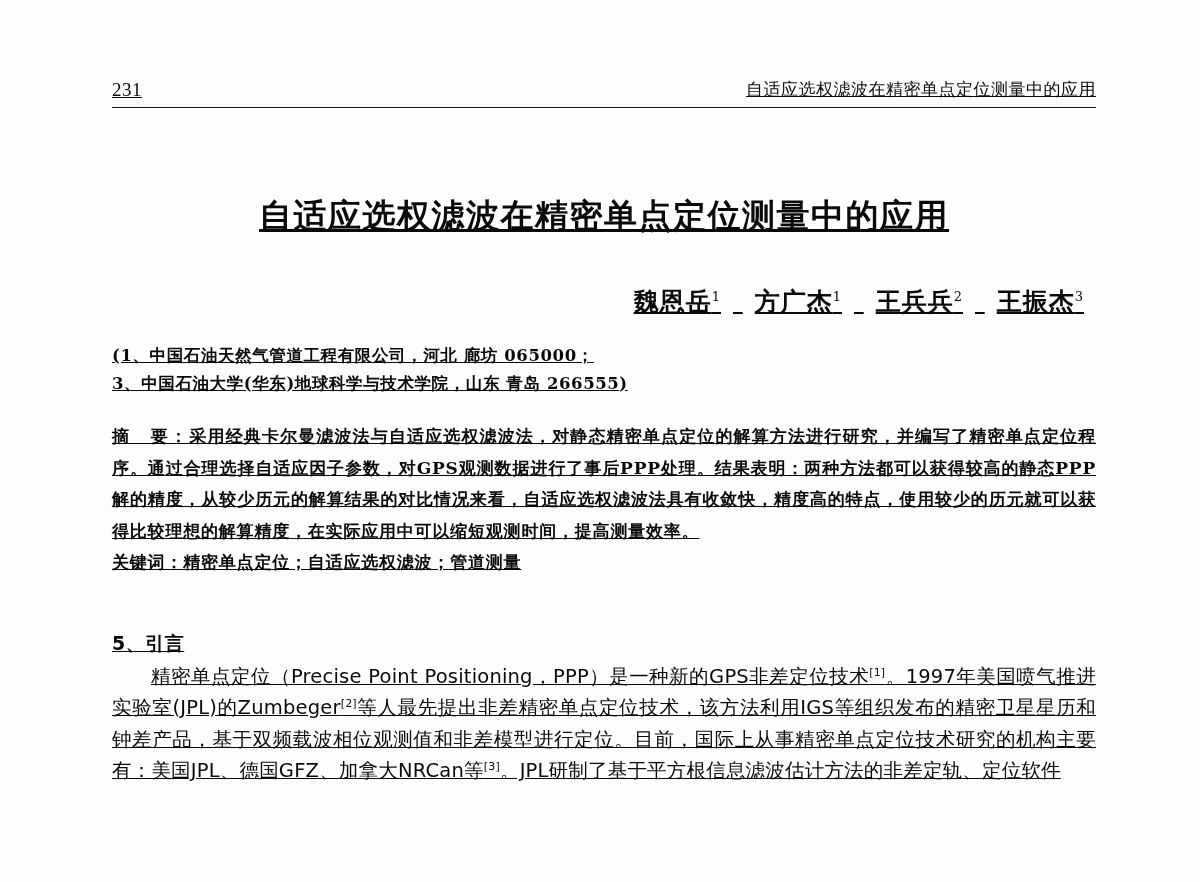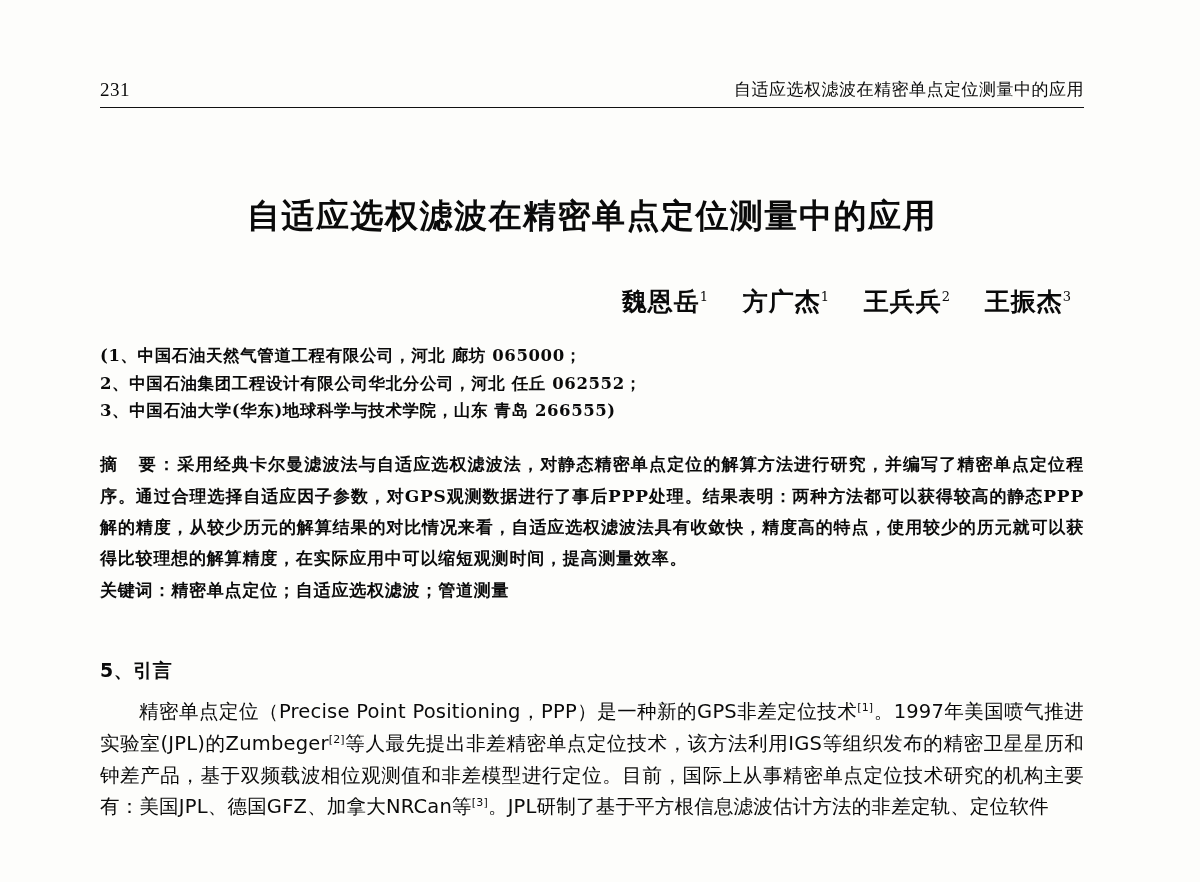--- a/index.html
+++ b/index.html
@@ -15,23 +15,24 @@
     overflow: hidden;
   }
   .page {
     position: relative;
     width: 1200px;
     height: 882px;
     background: #fdfdfb;
   }
   .content {
     position: absolute;
-    left: 100px;
+    left: 112px;
     top: 78px;
     width: 984px;
+    text-decoration: underline;
   }
 
   
   .runhead {
     display: flex;
     justify-content: space-between;
     align-items: flex-end;
     font-size: 17px;
     padding-bottom: 6px;
   }
@@ -110,21 +111,21 @@
 
   
   .section-head {
     margin-top: 52px;
     font-family: "DejaVu Sans", sans-serif;
     font-weight: bold;
     font-size: 19px;
     letter-spacing: 0.5px;
   }
   .para {
-    margin-top: 12px;
+    margin-top: 4px;
     font-family: "DejaVu Sans", sans-serif;
     font-size: 19.5px;
     line-height: 1.62;
     text-align: justify;
     text-indent: 2em;
     letter-spacing: 0.2px;
   }
   .para sup {
     font-size: 11px;
     vertical-align: super;
@@ -146,21 +147,20 @@
 
     <div class="authors">
       <span class="au"><span>魏恩岳</span><sup>1</sup></span>
       <span class="au"><span>方广杰</span><sup>1</sup></span>
       <span class="au"><span>王兵兵</span><sup>2</sup></span>
       <span class="au"><span>王振杰</span><sup>3</sup></span>
     </div>
 
     <div class="affils">
       <div>(1、中国石油天然气管道工程有限公司，河北 廊坊 065000；</div>
-      <div>2、中国石油集团工程设计有限公司华北分公司，河北 任丘 062552；</div>
       <div>3、中国石油大学(华东)地球科学与技术学院，山东 青岛 266555)</div>
     </div>
 
     <div class="abstract">
       <span class="lead">摘　要：</span><span>采用经典卡尔曼滤波法与自适应选权滤波法，对静态精密单点定位的解算方法进行研究，并编写了精密单点定位程序。通过合理选择自适应因子参数，对GPS观测数据进行了事后PPP处理。结果表明：两种方法都可以获得较高的静态PPP解的精度，从较少历元的解算结果的对比情况来看，自适应选权滤波法具有收敛快，精度高的特点，使用较少的历元就可以获得比较理想的解算精度，在实际应用中可以缩短观测时间，提高测量效率。</span>
     </div>
 
     <div class="keywords">
       <span>关键词：</span><span>精密单点定位；自适应选权滤波；管道测量</span>
     </div>

